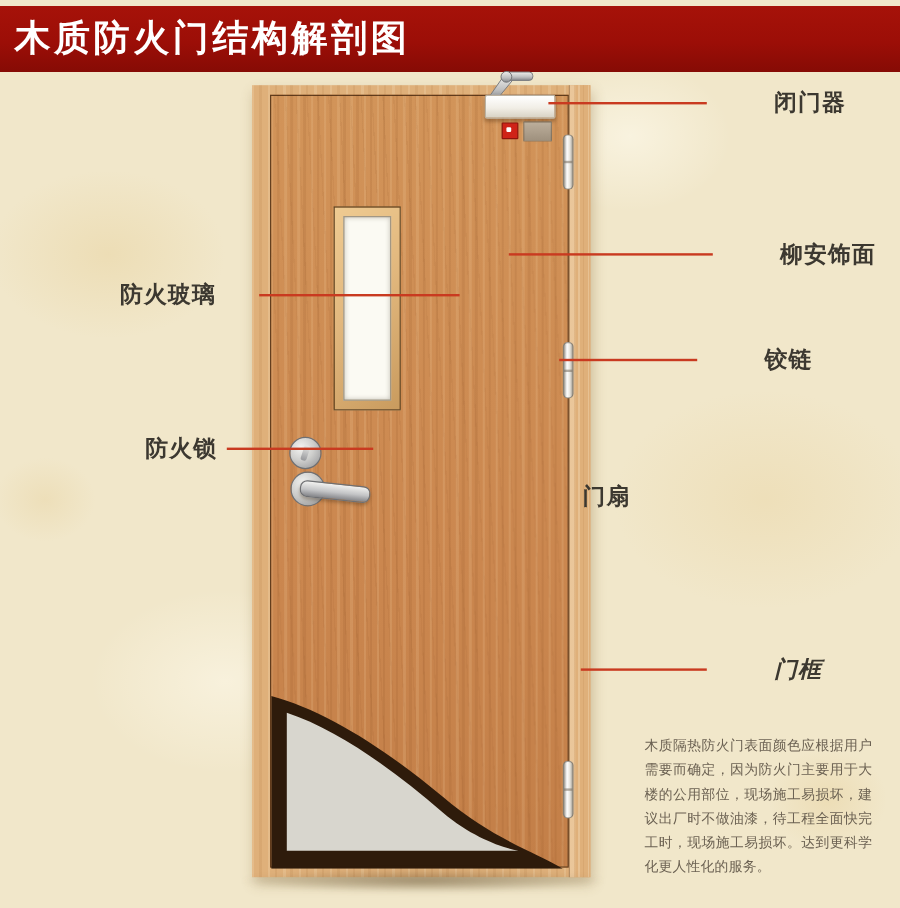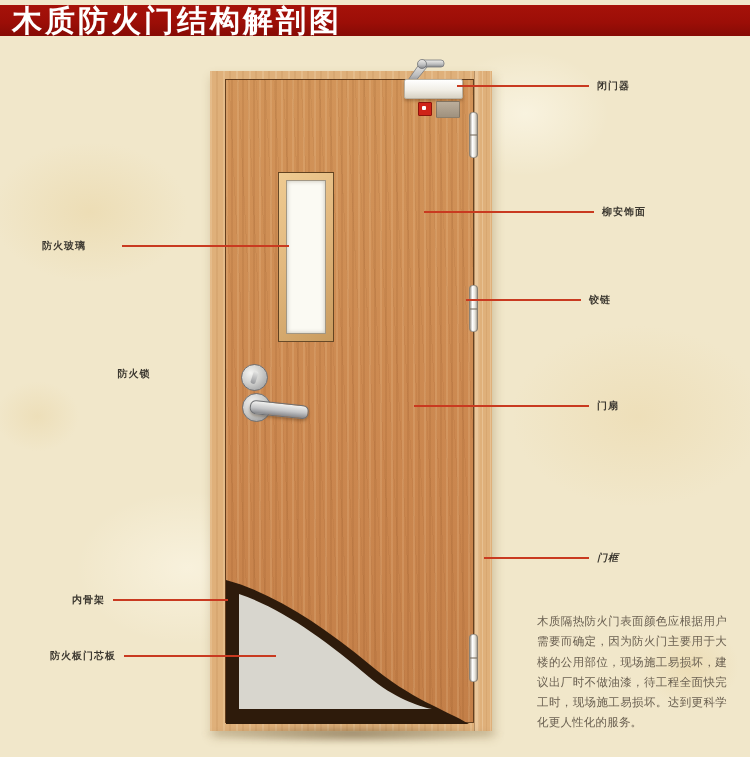--- a/index.html
+++ b/index.html
@@ -27,21 +27,21 @@
       radial-gradient(180px 130px at 85% 55%, rgba(228,198,132,.24), transparent 70%),
       radial-gradient(120px 90px at 70% 15%, rgba(255,252,240,.55), transparent 70%),
       radial-gradient(160px 110px at 25% 75%, rgba(255,251,238,.5), transparent 70%),
       radial-gradient(90px 70px at 55% 90%, rgba(224,193,124,.22), transparent 70%),
       radial-gradient(70px 60px at 92% 88%, rgba(223,191,120,.25), transparent 70%),
       radial-gradient(60px 50px at 5% 55%, rgba(226,198,135,.25), transparent 70%),
       radial-gradient(100px 80px at 45% 45%, rgba(255,250,235,.4), transparent 70%);
   }
   
   .banner{
-    position:absolute;left:0;top:5px;width:750px;height:31px;
+    position:absolute;left:0;top:5px;width:750px;height:55px;
     background:linear-gradient(180deg,#a61209 0%,var(--banner-red) 55%,#860b05 100%);
     display:flex;align-items:center;
   }
   .banner .title{
     color:#fff;font-size:30px;font-weight:bold;letter-spacing:3px;
     padding-left:12px;line-height:1;white-space:nowrap;
   }
   
   .door-assembly{
     position:absolute;left:210px;top:71px;width:282px;height:660px;
@@ -144,31 +144,31 @@
     position:absolute;left:200px;top:724px;width:305px;height:20px;
     background:radial-gradient(closest-side,rgba(95,72,40,.45),rgba(95,72,40,0));
     filter:blur(2px);
   }
   
   .callout{
     position:absolute;display:flex;align-items:center;gap:8px;height:18px;
   }
   .callout .line{height:2px;background:var(--line-red);}
   .callout .label{
-    color:var(--label-color);font-size:10px;font-weight:bold;letter-spacing:1px;
-    white-space:nowrap;line-height:18px;
-  }
-  .c1{left:42px;top:237px;gap:36px;}  .c1 .line{width:167px;}
-  .c2{left:73px;top:365px;flex-direction:column;}  .c2 .line{width:122px;}
+    color:var(--label-color);font-size:19px;font-weight:bold;letter-spacing:1px;
+    white-space:nowrap;line-height:18px;margin-left:48px;
+  }
+  .c1{left:52px;top:237px;gap:36px;}  .c1 .line{width:167px;}
+  .c2{left:73px;top:365px;}  .c2 .line{width:122px;}
   .c3{left:72px;top:591px;}  .c3 .line{width:115px;}
   .c4{left:50px;top:647px;}  .c4 .line{width:152px;}
   .c5{left:457px;top:77px;}  .c5 .line{width:132px;}
   .c6{left:424px;top:203px;text-align:right;} .c6 .line{width:170px;}
   .c7{left:466px;top:291px;} .c7 .line{width:115px;}
-  .c8{left:414px;top:397px;} .c8 .line{width:175px;}
+  .c8{left:394px;top:397px;flex-direction:column;} .c8 .line{width:175px;}
   .c9{left:484px;top:549px;font-style:italic;} .c9 .line{width:105px;}
   
   .description{
     position:absolute;left:537px;top:611px;width:190px;
     color:var(--desc-color);font-size:11.5px;line-height:20.3px;
     letter-spacing:.2px;text-align:justify;
   }
 </style>
 </head>
 <body>
@@ -222,28 +222,20 @@
   <div class="door-shadow"></div>
 
   <div class="callout c1">
     <span class="label">防火玻璃</span>
     <span class="line"></span>
   </div>
   <div class="callout c2">
     <span class="label">防火锁</span>
     <span class="line"></span>
   </div>
-  <div class="callout c3">
-    <span class="label">内骨架</span>
-    <span class="line"></span>
-  </div>
-  <div class="callout c4">
-    <span class="label">防火板门芯板</span>
-    <span class="line"></span>
-  </div>
 
   <div class="callout c5">
     <span class="line"></span>
     <span class="label">闭门器</span>
   </div>
   <div class="callout c6">
     <span class="line"></span>
     <span class="label">柳安饰面</span>
   </div>
   <div class="callout c7">

